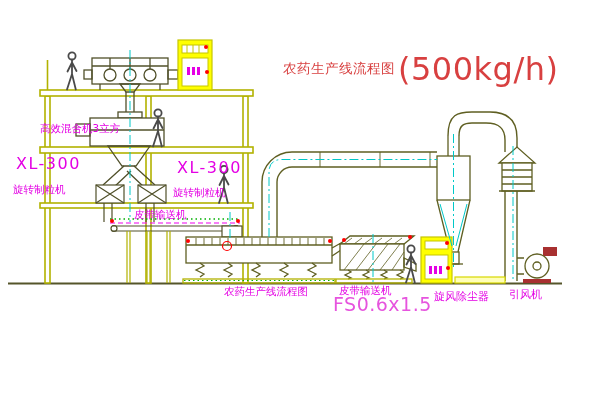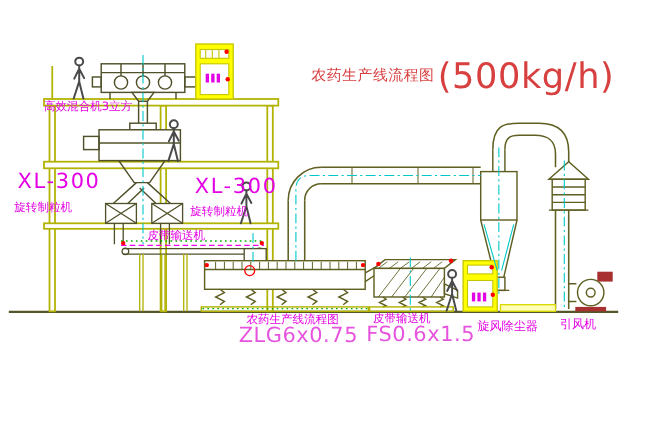--- a/index.html
+++ b/index.html
@@ -4,21 +4,21 @@
 <style>
   html,body{margin:0;padding:0;background:#fff;}
   .stage{
     position:relative;width:600px;height:403px;background:#ffffff;
     overflow:hidden;font-family:"DejaVu Sans",sans-serif;
   }
   .stage svg{position:absolute;left:0;top:0;}
   .lbl{position:absolute;white-space:nowrap;line-height:1.05;color:#e400e4;}
   .s10{font-size:10.5px;}
   .s11{font-size:11px;}
-  .big{font-size:19px;letter-spacing:1.5px;text-align:center;}
+  .big{font-size:16px;letter-spacing:1.5px;text-align:center;}
   .model{font-size:19px;color:#e654de;letter-spacing:0.5px;}
   .title{position:absolute;left:283px;top:50px;display:flex;align-items:center;color:#d84040;}
   .title .cn{font-size:13.5px;letter-spacing:0.5px;}
   .title .cap{font-size:32px;font-weight:400;margin-left:3px;letter-spacing:0.5px;}
 </style>
 </head>
 <body>
 
 <div class="stage">
 
@@ -199,26 +199,25 @@
     <circle cx="410" cy="237" r="2" fill="#ff0000"></circle>
     <circle cx="227" cy="246" r="4.5" fill="none" stroke="#ff0000" stroke-width="1.2"></circle>
   </g>
 </svg>
 
   <div class="title">
     <span class="cn">农药生产线流程图</span>
     <span class="cap">(500kg/h)</span>
   </div>
 
-  <div class="lbl s10" style="left:40px;top:92px;">高效混合机3立方</div>
+  <div class="lbl s10" style="left:40px;top:123px;">高效混合机3立方</div>
   <div class="lbl big" style="left:16px;top:156px;">XL-300</div>
   <div class="lbl s10" style="left:13px;top:184px;">旋转制粒机</div>
   <div class="lbl big" style="left:177px;top:160px;">XL-300</div>
   <div class="lbl s10" style="left:173px;top:187px;">旋转制粒机</div>
   <div class="lbl s10" style="left:134px;top:209px;">皮带输送机</div>
   <div class="lbl s10" style="left:224px;top:286px;">农药生产线流程图</div>
-  <div class="lbl model" style="left:217px;top:296px;">ZLG6x0.75</div>
   <div class="lbl s10" style="left:339px;top:285px;">皮带输送机</div>
   <div class="lbl model" style="left:333px;top:295px;">FS0.6x1.5</div>
   <div class="lbl s11" style="left:434px;top:291px;text-align:center;">旋风除尘器</div>
   <div class="lbl s11" style="left:509px;top:289px;text-align:right;">引风机</div>
 
 </div>
 
 </body></html>

